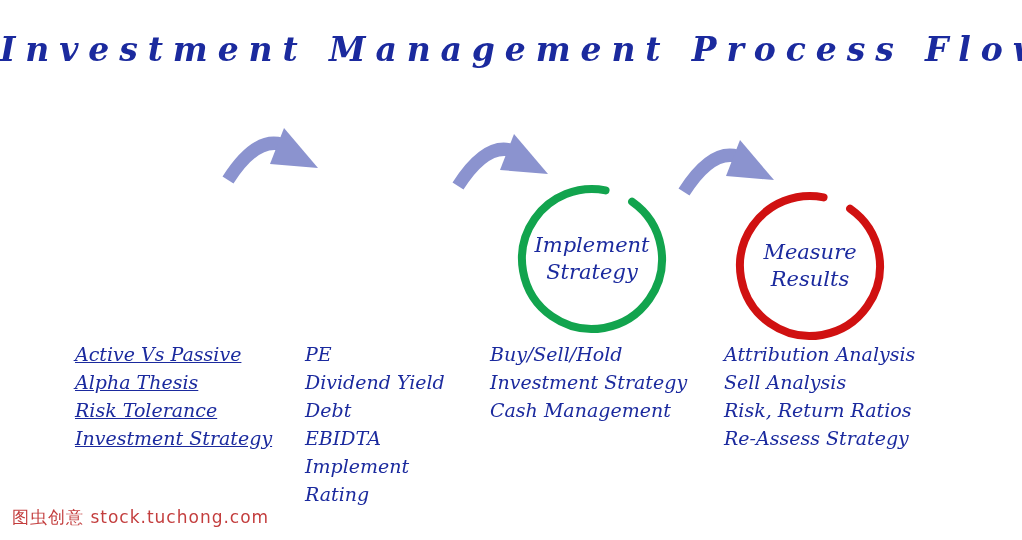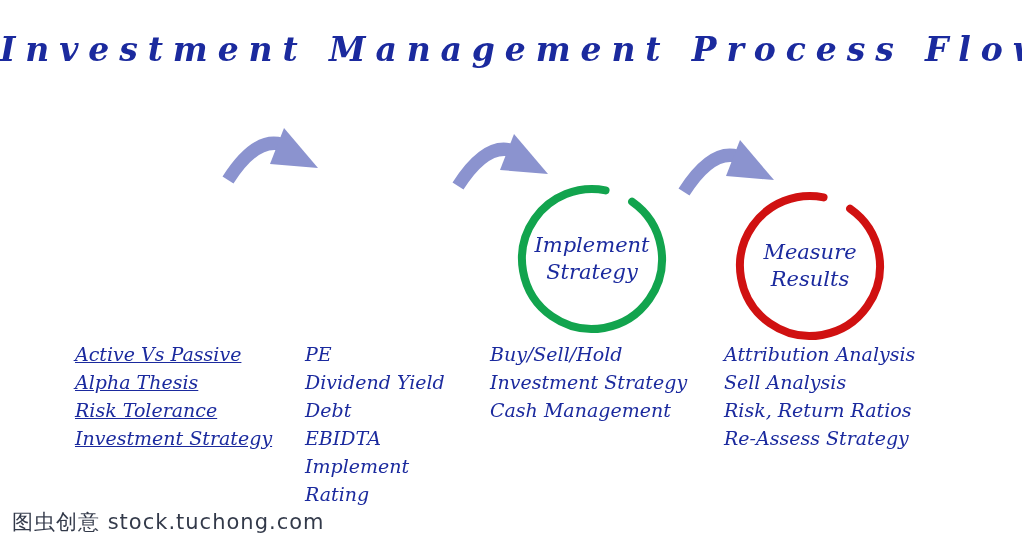--- a/index.html
+++ b/index.html
@@ -25,24 +25,24 @@
     text-align:center;
     font-size:21px;font-style:italic;line-height:1.28;
   }
   .step-list{
     position:absolute;list-style:none;margin:0;padding:0;
     font-size:19px;font-style:italic;line-height:28px;
     white-space:nowrap;
   }
   .arrow{position:absolute;width:100px;height:66px;}
   .watermark{
-    position:absolute;left:12px;bottom:4px;
+    position:absolute;left:12px;bottom:11px;
     font-family:"DejaVu Sans","Liberation Sans",sans-serif;
     font-style:normal;
-    font-size:21px;color:#0f172a;letter-spacing:1px;
+    font-size:17px;color:#b91c1c;letter-spacing:1px;
     opacity:0.85;
   }
 </style>
 </head>
 <body>
 
 <div class="canvas" style="color: rgb(27, 42, 158);">
 
   <div class="title" style="color: rgb(27, 42, 158);">Investment Management Process Flow</div>
 

